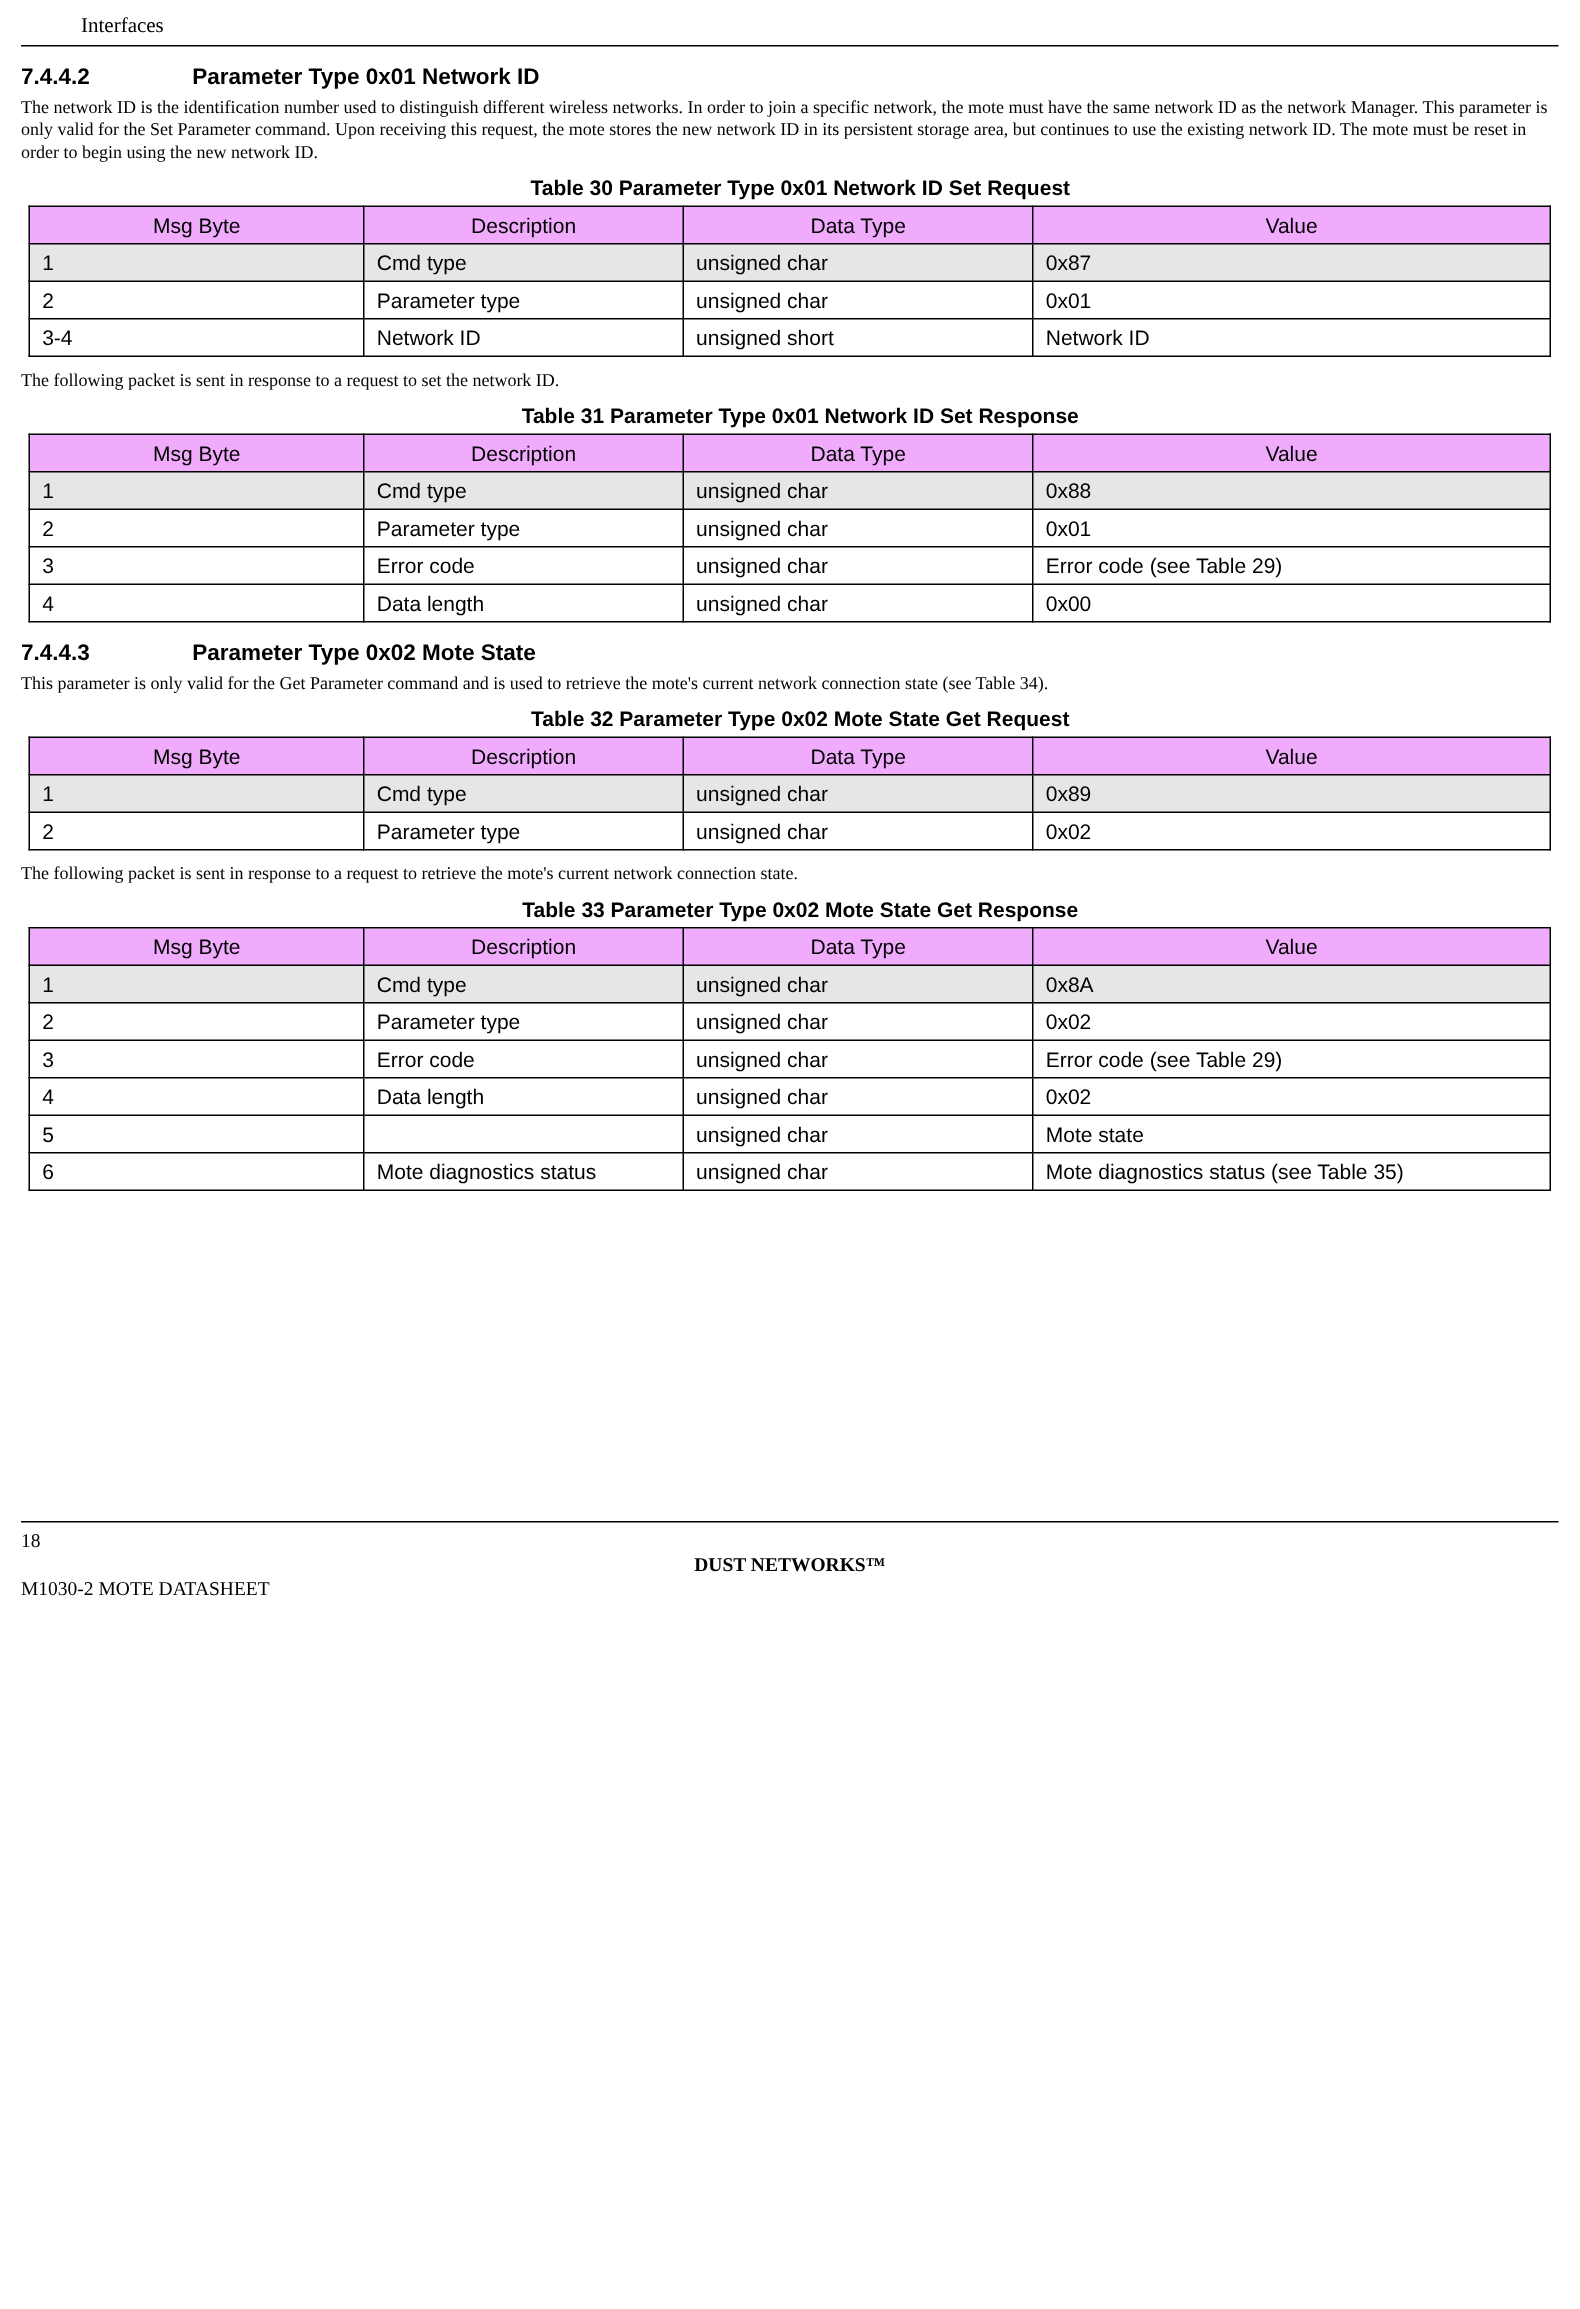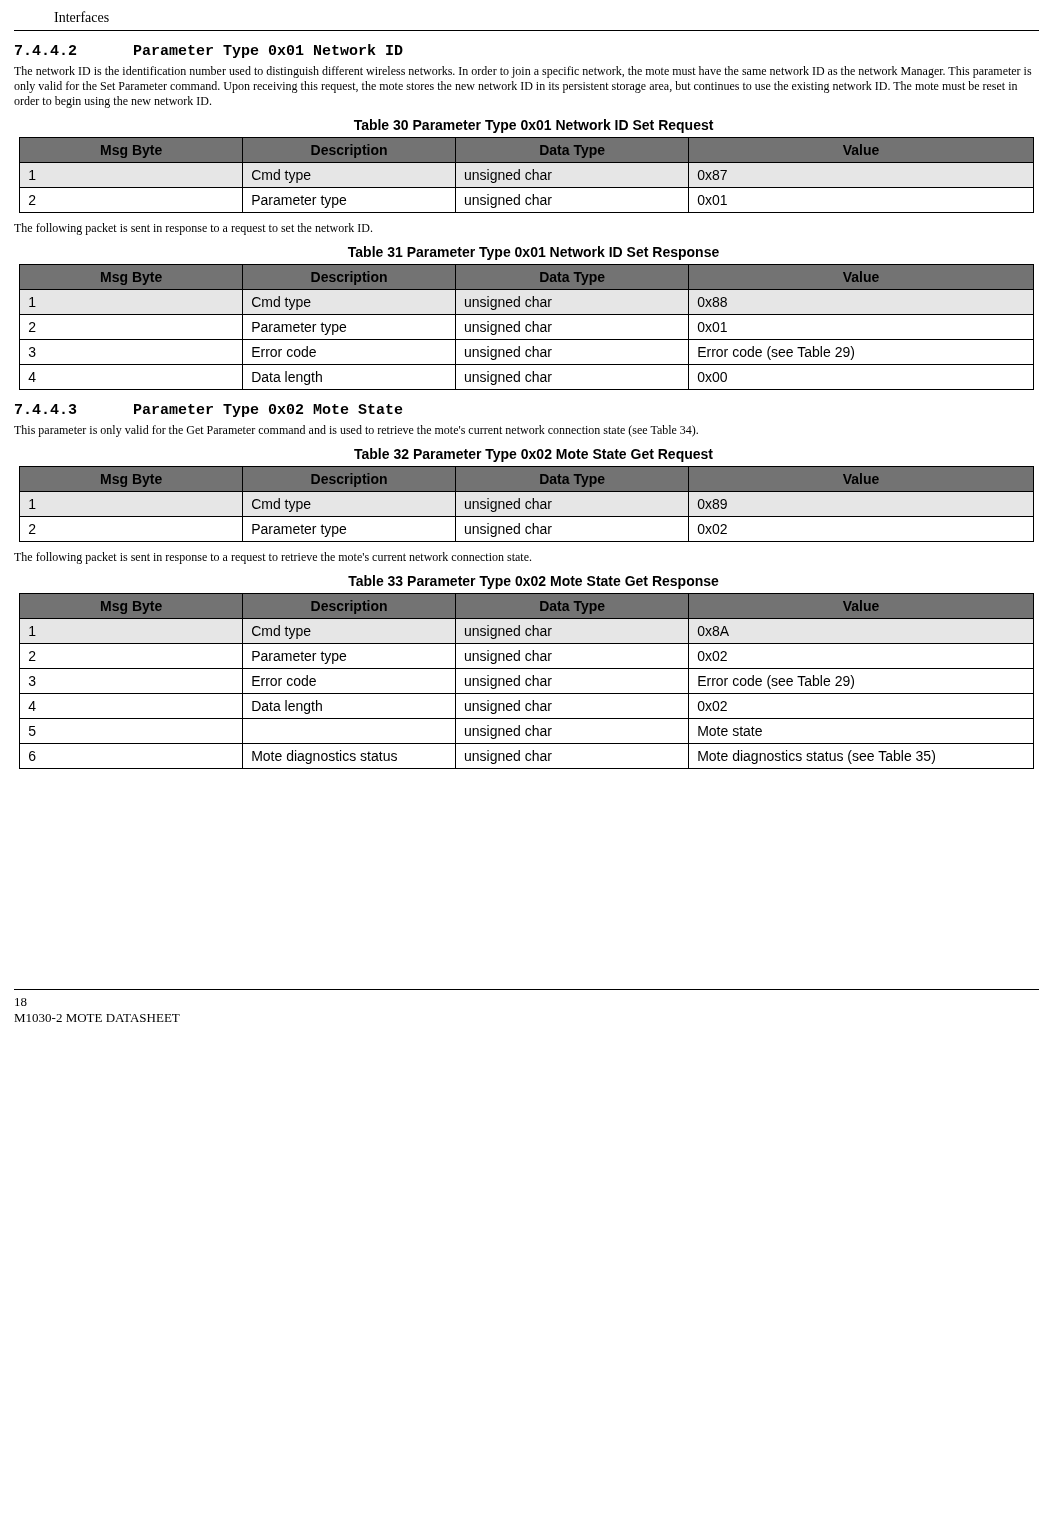--- a/index.html
+++ b/index.html
@@ -27,21 +27,21 @@
     font-variant: small-caps;
     text-align: center;
     flex-grow: 1;
   }
   .hr-line {
     border: none;
     border-top: 1px solid #000;
     margin: 2px 0 12px 0;
   }
   .section-heading {
-    font-family: Liberation Mono, monospace;
+    font-family: Liberation Sans, sans-serif;
     font-weight: bold;
     font-size: 15px;
     margin-top: 12px;
     margin-bottom: 4px;
   }
   .section-heading .num {
     display: inline-block;
     min-width: 110px;
   }
   .body-text {
@@ -58,22 +58,22 @@
     text-align: center;
   }
   table.data {
     border-collapse: collapse;
     width: 99%;
     margin: 0 auto 8px auto;
     font-family: Arial, Helvetica, sans-serif;
     font-size: 14px;
   }
   table.data th {
-    background: #737373;
-    font-weight: bold;
+    background: #f0abfc;
+    font-weight: normal;
     text-align: center;
     border: 1px solid #000;
     padding: 4px 8px;
   }
   table.data td {
     border: 1px solid #000;
     padding: 4px 8px;
     vertical-align: top;
   }
   table.data tr.shaded td {
@@ -140,20 +140,26 @@
         <td>Cmd type</td>
         <td>unsigned char</td>
         <td>0x87</td>
       </tr>
       <tr>
         <td>2</td>
         <td>Parameter type</td>
         <td>unsigned char</td>
         <td>0x01</td>
       </tr>
+      <tr>
+        <td>3-4</td>
+        <td>Network ID</td>
+        <td>unsigned short</td>
+        <td>Network ID</td>
+      </tr>
     </tbody>
 </table>
 
 <p class="body-text">The following packet is sent in response to a request to set the network ID.</p>
 
 <div class="table-caption">Table 31    Parameter Type 0x01 Network ID Set Response</div>
 <table class="data">
   <thead>
     <tr>
       <th class="col-msg">Msg Byte</th>
@@ -271,15 +277,16 @@
         <td>unsigned char</td>
         <td>Mote diagnostics status (see Table 35)</td>
       </tr>
     </tbody>
 </table>
 
 <div class="footer">
   <hr class="footer-line">
   <div class="footer-row">
     <span>18</span>
+    <span class="footer-center">DUST NETWORKS™</span>
     <span class="footer-right">M1030-2 MOTE DATASHEET</span>
   </div>
 </div>
 
 </body></html>

